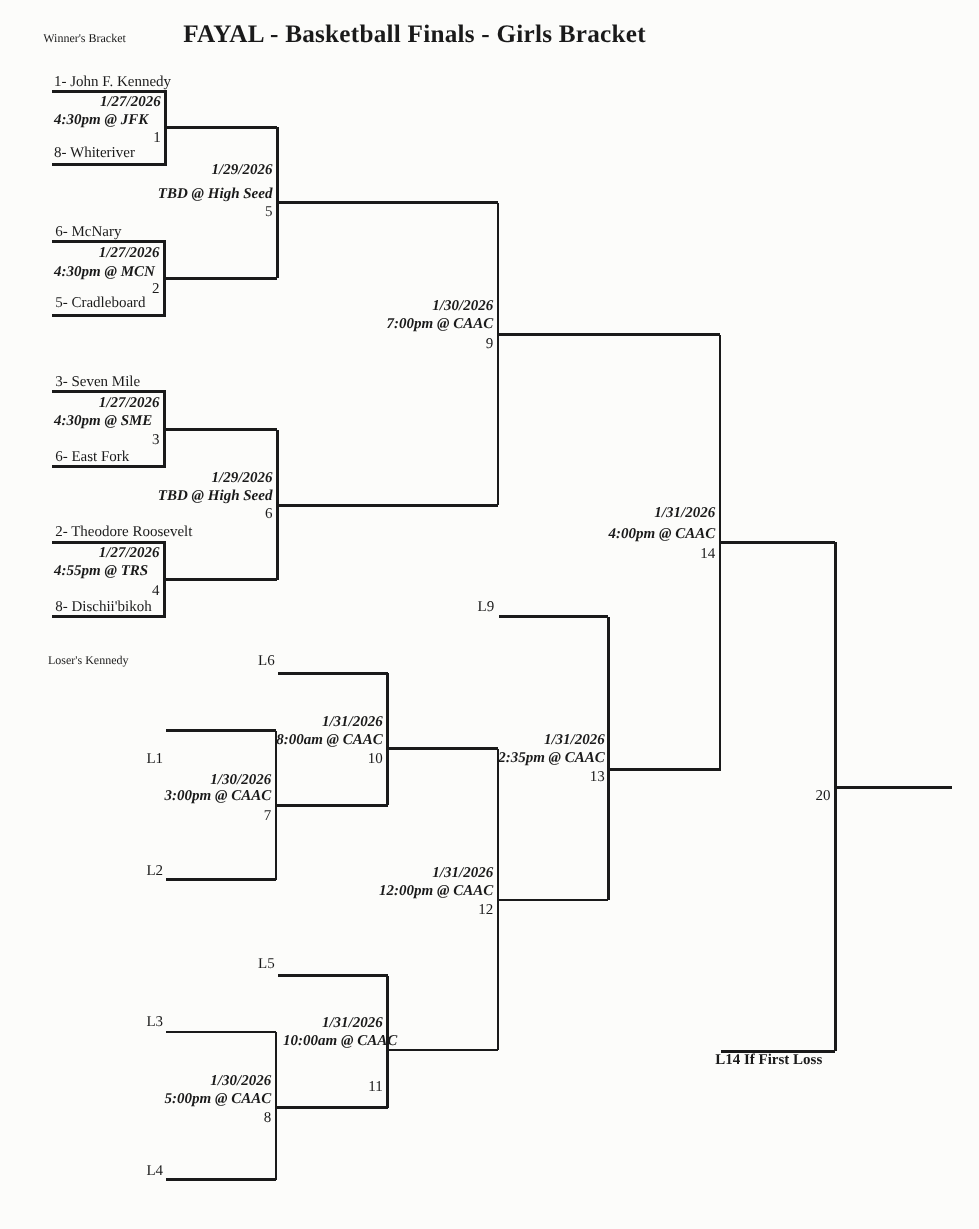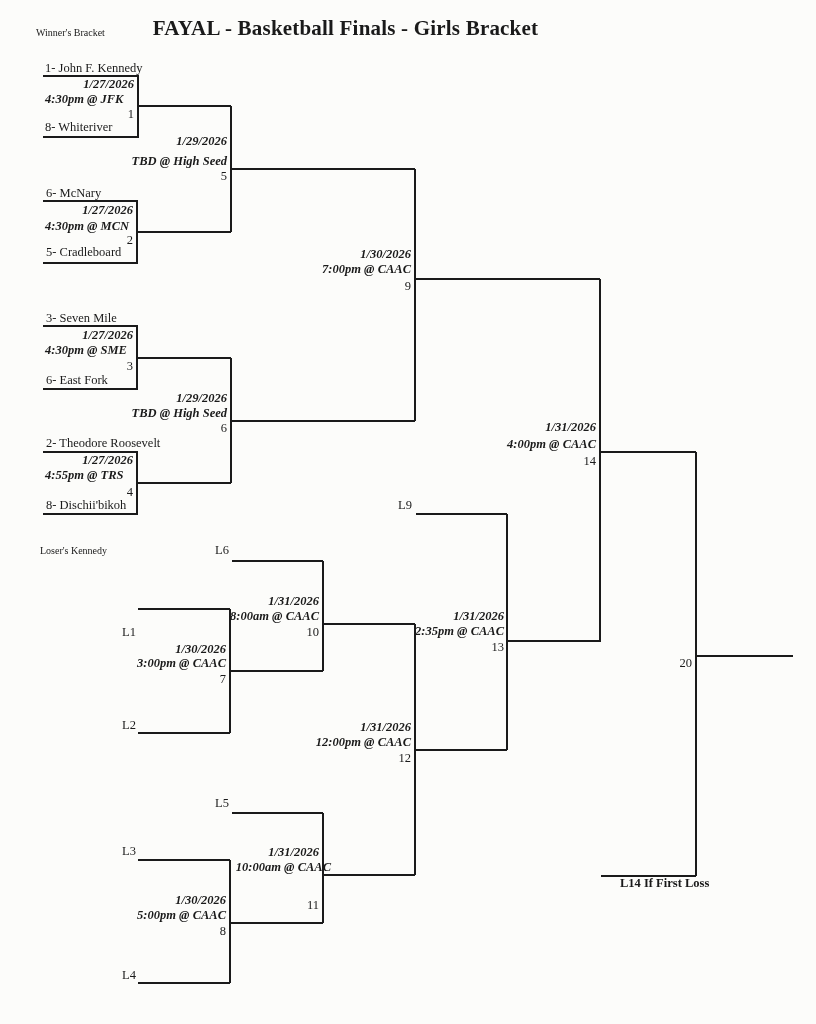--- a/index.html
+++ b/index.html
@@ -128,15 +128,15 @@
   <div class="t ra" style="left:291px;top:752px">12</div>
 
   <div class="t dt ra" style="left:199px;top:846px">1/31/2026</div>
   <div class="t dt ra" style="left:211px;top:861px">10:00am @ CAAC</div>
   <div class="t ra" style="left:199px;top:899px">11</div>
 
   <div class="t dt ra" style="left:106px;top:894px">1/30/2026</div>
   <div class="t dt ra" style="left:106px;top:909px">5:00pm @ CAAC</div>
   <div class="t ra" style="left:106px;top:925px">8</div>
 
-  <div class="t bold" style="left:620px;top:877px">L14 If First Loss</div>
+  <div class="t bold" style="left:596px;top:877px">L14 If First Loss</div>
 
 </div>
 
 </body></html>

